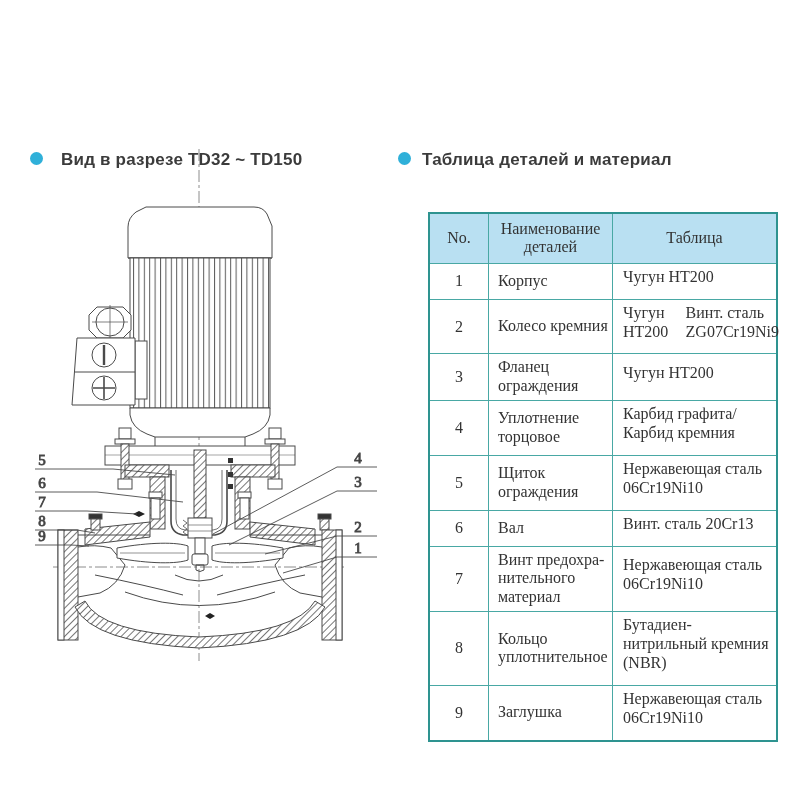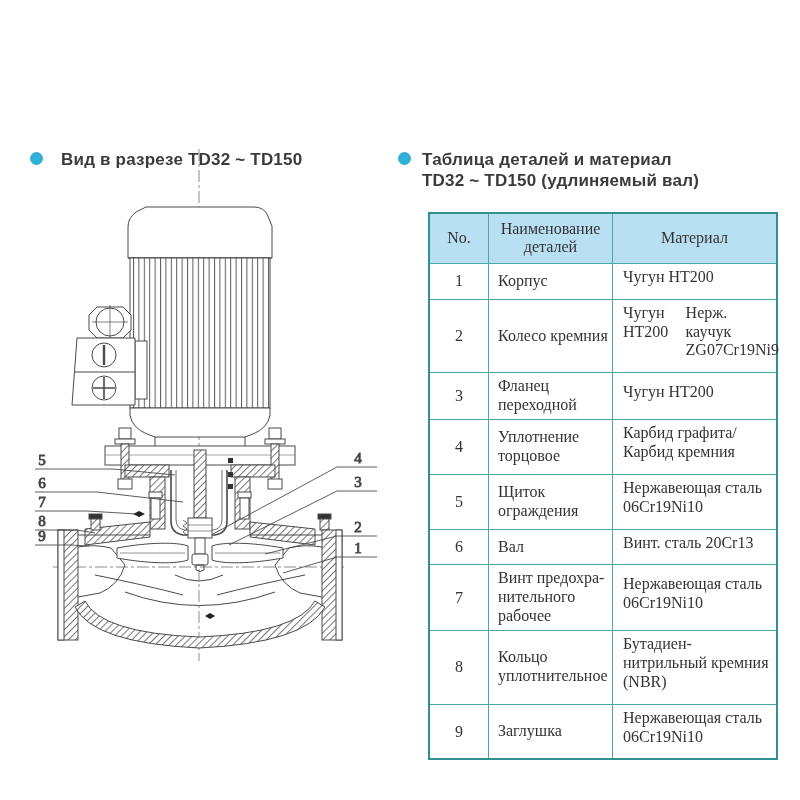--- a/index.html
+++ b/index.html
@@ -42,21 +42,20 @@
 
   <div class="title-block" style="left:30px;top:149px;width:360px;gap:18px;">
     <span class="bullet"></span>
     <span class="title-text">Вид в разрезе TD32 ~ TD150</span>
   </div>
 
   <div class="title-block" style="left:398px;top:149px;width:390px;">
     <span class="bullet"></span>
     <span class="title-text">
       <span>Таблица деталей и материал</span><br>
-      <span>TD32 ~ TD150 (удлиняемый вал)</span>
     </span>
   </div>
 
   <svg class="diagram" viewBox="0 0 370 520">
     <defs>
       <pattern id="fins" width="5.4" height="8" patternUnits="userSpaceOnUse">
         <rect width="5.4" height="8" fill="#ffffff"></rect>
         <line x1="0.5" y1="0" x2="0.5" y2="8" stroke="#5a5a5a" stroke-width="1"></line>
       </pattern>
       <pattern id="hatch" width="5" height="5" patternUnits="userSpaceOnUse" patternTransform="rotate(45)">
@@ -186,57 +185,57 @@
       <text class="callout-num" x="333" y="387" text-anchor="middle">2</text>
       <text class="callout-num" x="333" y="408" text-anchor="middle">1</text>
     </g>
   </svg>
 
   <table class="parts-table">
     <thead>
       <tr>
         <th class="col-no">No.</th>
         <th class="col-name">Наименование деталей</th>
-        <th class="col-mat">Материал</th>
+        <th class="col-mat">Таблица</th>
       </tr>
     </thead>
     <tbody>
         <tr>
           <td class="c-no">1</td>
           <td class="c-name">Корпус</td>
           <td class="c-mat">Чугун HT200</td>
         </tr>
         <tr>
           <td class="c-no">2</td>
           <td class="c-name">Колесо кремния</td>
-          <td class="c-mat"><span class="mat-part">Чугун HT200</span><span class="mat-part">Нерж. каучук ZG07Cr19Ni9</span></td>
+          <td class="c-mat"><span class="mat-part">Чугун HT200</span><span class="mat-part">Винт. сталь ZG07Cr19Ni9</span></td>
         </tr>
         <tr>
           <td class="c-no">3</td>
-          <td class="c-name">Фланец переходной</td>
+          <td class="c-name">Фланец ограждения</td>
           <td class="c-mat">Чугун HT200</td>
         </tr>
         <tr>
           <td class="c-no">4</td>
           <td class="c-name">Уплотнение торцовое</td>
           <td class="c-mat">Карбид графита/Карбид кремния</td>
         </tr>
         <tr>
           <td class="c-no">5</td>
           <td class="c-name">Щиток ограждения</td>
           <td class="c-mat">Нержавеющая сталь 06Cr19Ni10</td>
         </tr>
         <tr>
           <td class="c-no">6</td>
           <td class="c-name">Вал</td>
           <td class="c-mat">Винт. сталь 20Cr13</td>
         </tr>
         <tr>
           <td class="c-no">7</td>
-          <td class="c-name">Винт предохра-нительного рабочее</td>
+          <td class="c-name">Винт предохра-нительного материал</td>
           <td class="c-mat">Нержавеющая сталь 06Cr19Ni10</td>
         </tr>
         <tr>
           <td class="c-no">8</td>
           <td class="c-name">Кольцо уплотнительное</td>
           <td class="c-mat">Бутадиен-нитрильный кремния (NBR)</td>
         </tr>
         <tr>
           <td class="c-no">9</td>
           <td class="c-name">Заглушка</td>

